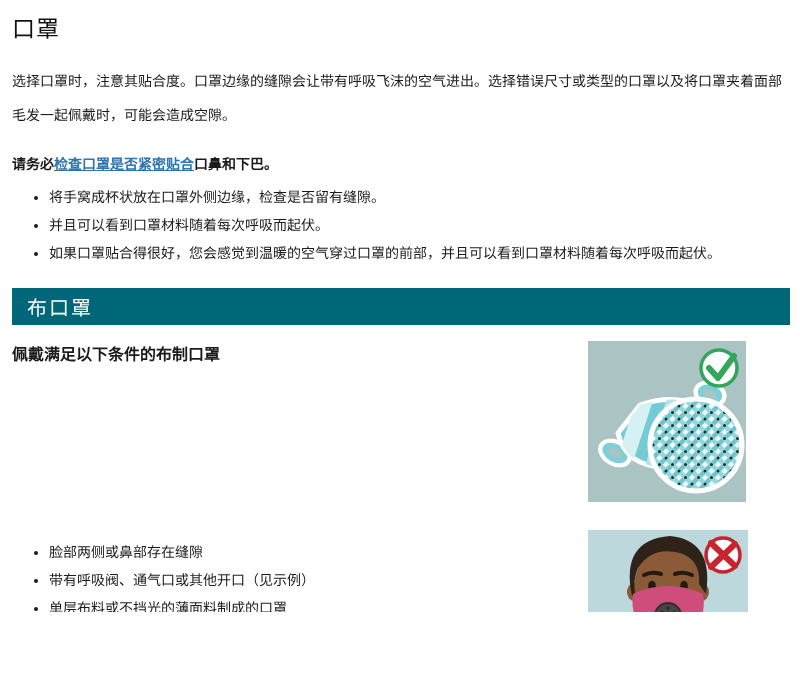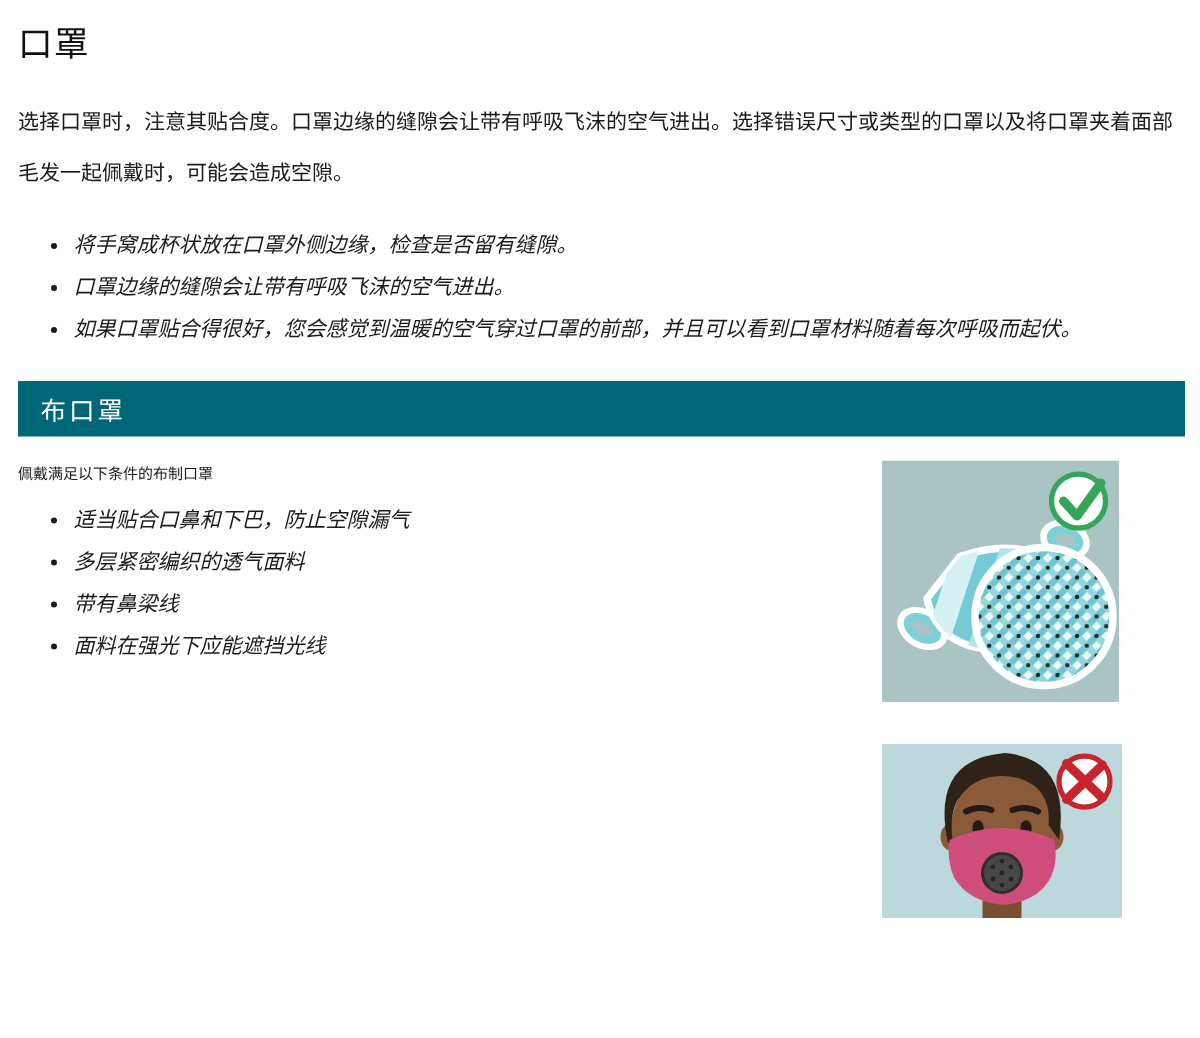--- a/index.html
+++ b/index.html
@@ -6,66 +6,61 @@
   html,body { width:800px; height:692px; background:#fff; }
   body {
     font-family:"Liberation Sans","DejaVu Sans",sans-serif;
     color:var(--text,#1b1b1b); font-size:14px; overflow:hidden;
   }
   .page { width:800px; height:612px; padding:8px 10px 0 12px; overflow:hidden; }
   .title { font-size:23px; font-weight:400; color:#111; margin:2px 0 20px; letter-spacing:1px; }
   .intro { line-height:34px; margin:0 0 21px; width:778px; }
   .check-line { font-weight:700; margin:0 0 6px; }
   .check-line a { color:var(--link,#3075b0); text-decoration:underline; cursor:pointer; }
-  ul.list { list-style:disc; margin:14px 0 0 0; padding-left:37px; width:560px;font-style:italic; }
+  ul.list { list-style:disc; margin:14px 0 0 0; padding-left:37px; width:560px; }
   ul.list.wide { width:760px; }
   ul.list li { margin-bottom:8px; line-height:20px; }
   .banner {
     margin-top:25px; width:778px; height:37px;
     background:var(--banner-bg,#006778);
     display:flex; align-items:center; padding-left:15px;
   }
-  .banner h2 { color:var(--banner-text,#fff); font-size:17px; font-weight:400; letter-spacing:2px;text-align:right; }
+  .banner h2 { color:var(--banner-text,#fff); font-size:20px; font-weight:400; letter-spacing:2px;text-align:right; }
   .cloth-intro { margin:16px 0 0; line-height:20px; }
   .section-row { display:flex; justify-content:space-between; align-items:flex-start; margin-top:14px; width:778px; }
   .section-row.dont { margin-top:26px; }
   .col-text { width:560px; }
-  h3.sub { font-size:10px; font-weight:400; margin:2px 0 6px; }
+  h3.sub { font-size:16px; font-weight:700; margin:2px 0 6px; }
   figure.illus { width:158px; margin:2px 44px 0 0; line-height:0; }
 </style>
 </head>
 <body>
 
 <div class="page">
 
   <h1 class="title">口罩</h1>
 
   <p class="intro">选择口罩时，注意其贴合度。口罩边缘的缝隙会让带有呼吸飞沫的空气进出。选择错误尺寸或类型的口罩以及将口罩夹着面部毛发一起佩戴时，可能会造成空隙。</p>
 
+  <p class="check-line"><span>请务必</span><a href="#">检查口罩是否紧密贴合</a><span>口鼻和下巴。</span></p>
 
   <ul class="list wide">
     <li>将手窝成杯状放在口罩外侧边缘，检查是否留有缝隙。</li>
-    <li>口罩边缘的缝隙会让带有呼吸飞沫的空气进出。</li>
+    <li>并且可以看到口罩材料随着每次呼吸而起伏。</li>
     <li>如果口罩贴合得很好，您会感觉到温暖的空气穿过口罩的前部，并且可以看到口罩材料随着每次呼吸而起伏。</li>
   </ul>
 
   <div class="banner">
     <h2>布口罩</h2>
   </div>
 
 
   <div class="section-row">
     <div class="col-text">
       <h3 class="sub">佩戴满足以下条件的布制口罩</h3>
-      <ul class="list">
-        <li>适当贴合口鼻和下巴，防止空隙漏气</li>
-        <li>多层紧密编织的透气面料</li>
-        <li>带有鼻梁线</li>
-        <li>面料在强光下应能遮挡光线</li>
-      </ul>
     </div>
     <figure class="illus">
       <svg width="158" height="161" viewBox="0 0 158 161">
         <defs>
           <clipPath id="maskClip">
             <path d="M 30,92 L 52,64 Q 80,54 104,62 L 126,84 Q 130,100 119,113 L 92,124 Q 64,130 45,117 Q 33,107 30,92 Z"></path>
           </clipPath>
           <pattern id="weave" width="13" height="13" patternUnits="userSpaceOnUse">
             <rect width="13" height="13" fill="#eef7f6"></rect>
             <path d="M -2,15 L 15,-2" stroke="#6cc5cf" stroke-width="4.5" fill="none"></path>
@@ -108,20 +103,26 @@
         <g>
           <circle cx="131" cy="27" r="18" fill="#fff" style="stroke:var(--check-green,#35a55c)" stroke-width="3.5"></circle>
           <path d="M 121,27 L 130,37 L 146,15" fill="none" style="stroke:var(--check-green,#35a55c)" stroke-width="6" stroke-linecap="round" stroke-linejoin="round"></path>
         </g>
       </svg>
     </figure>
   </div>
 
   <div class="section-row dont">
     <div class="col-text">
+      <ul class="list">
+        <li>脸部两侧或鼻部存在缝隙</li>
+        <li>带有呼吸阀、通气口或其他开口（见示例）</li>
+        <li>单层布料或不挡光的薄面料制成的口罩</li>
+        <li>打湿或脏污面料</li>
+      </ul>
     </div>
     <figure class="illus">
       <svg width="160" height="159" viewBox="0 0 160 159">
         <rect width="160" height="159" fill="#bdd8dd"></rect>
 
         <g>
           <ellipse cx="22" cy="154" rx="11" ry="13" fill="#8a5a39"></ellipse>
           <ellipse cx="138" cy="154" rx="11" ry="13" fill="#8a5a39"></ellipse>
           <path d="M 20,159 L 23,140 Q 32,123 62,119 L 98,119 Q 128,123 137,140 L 140,159 Z" fill="#454f6b"></path>
           <rect x="67" y="92" width="26" height="32" fill="#7a4e30"></rect>

